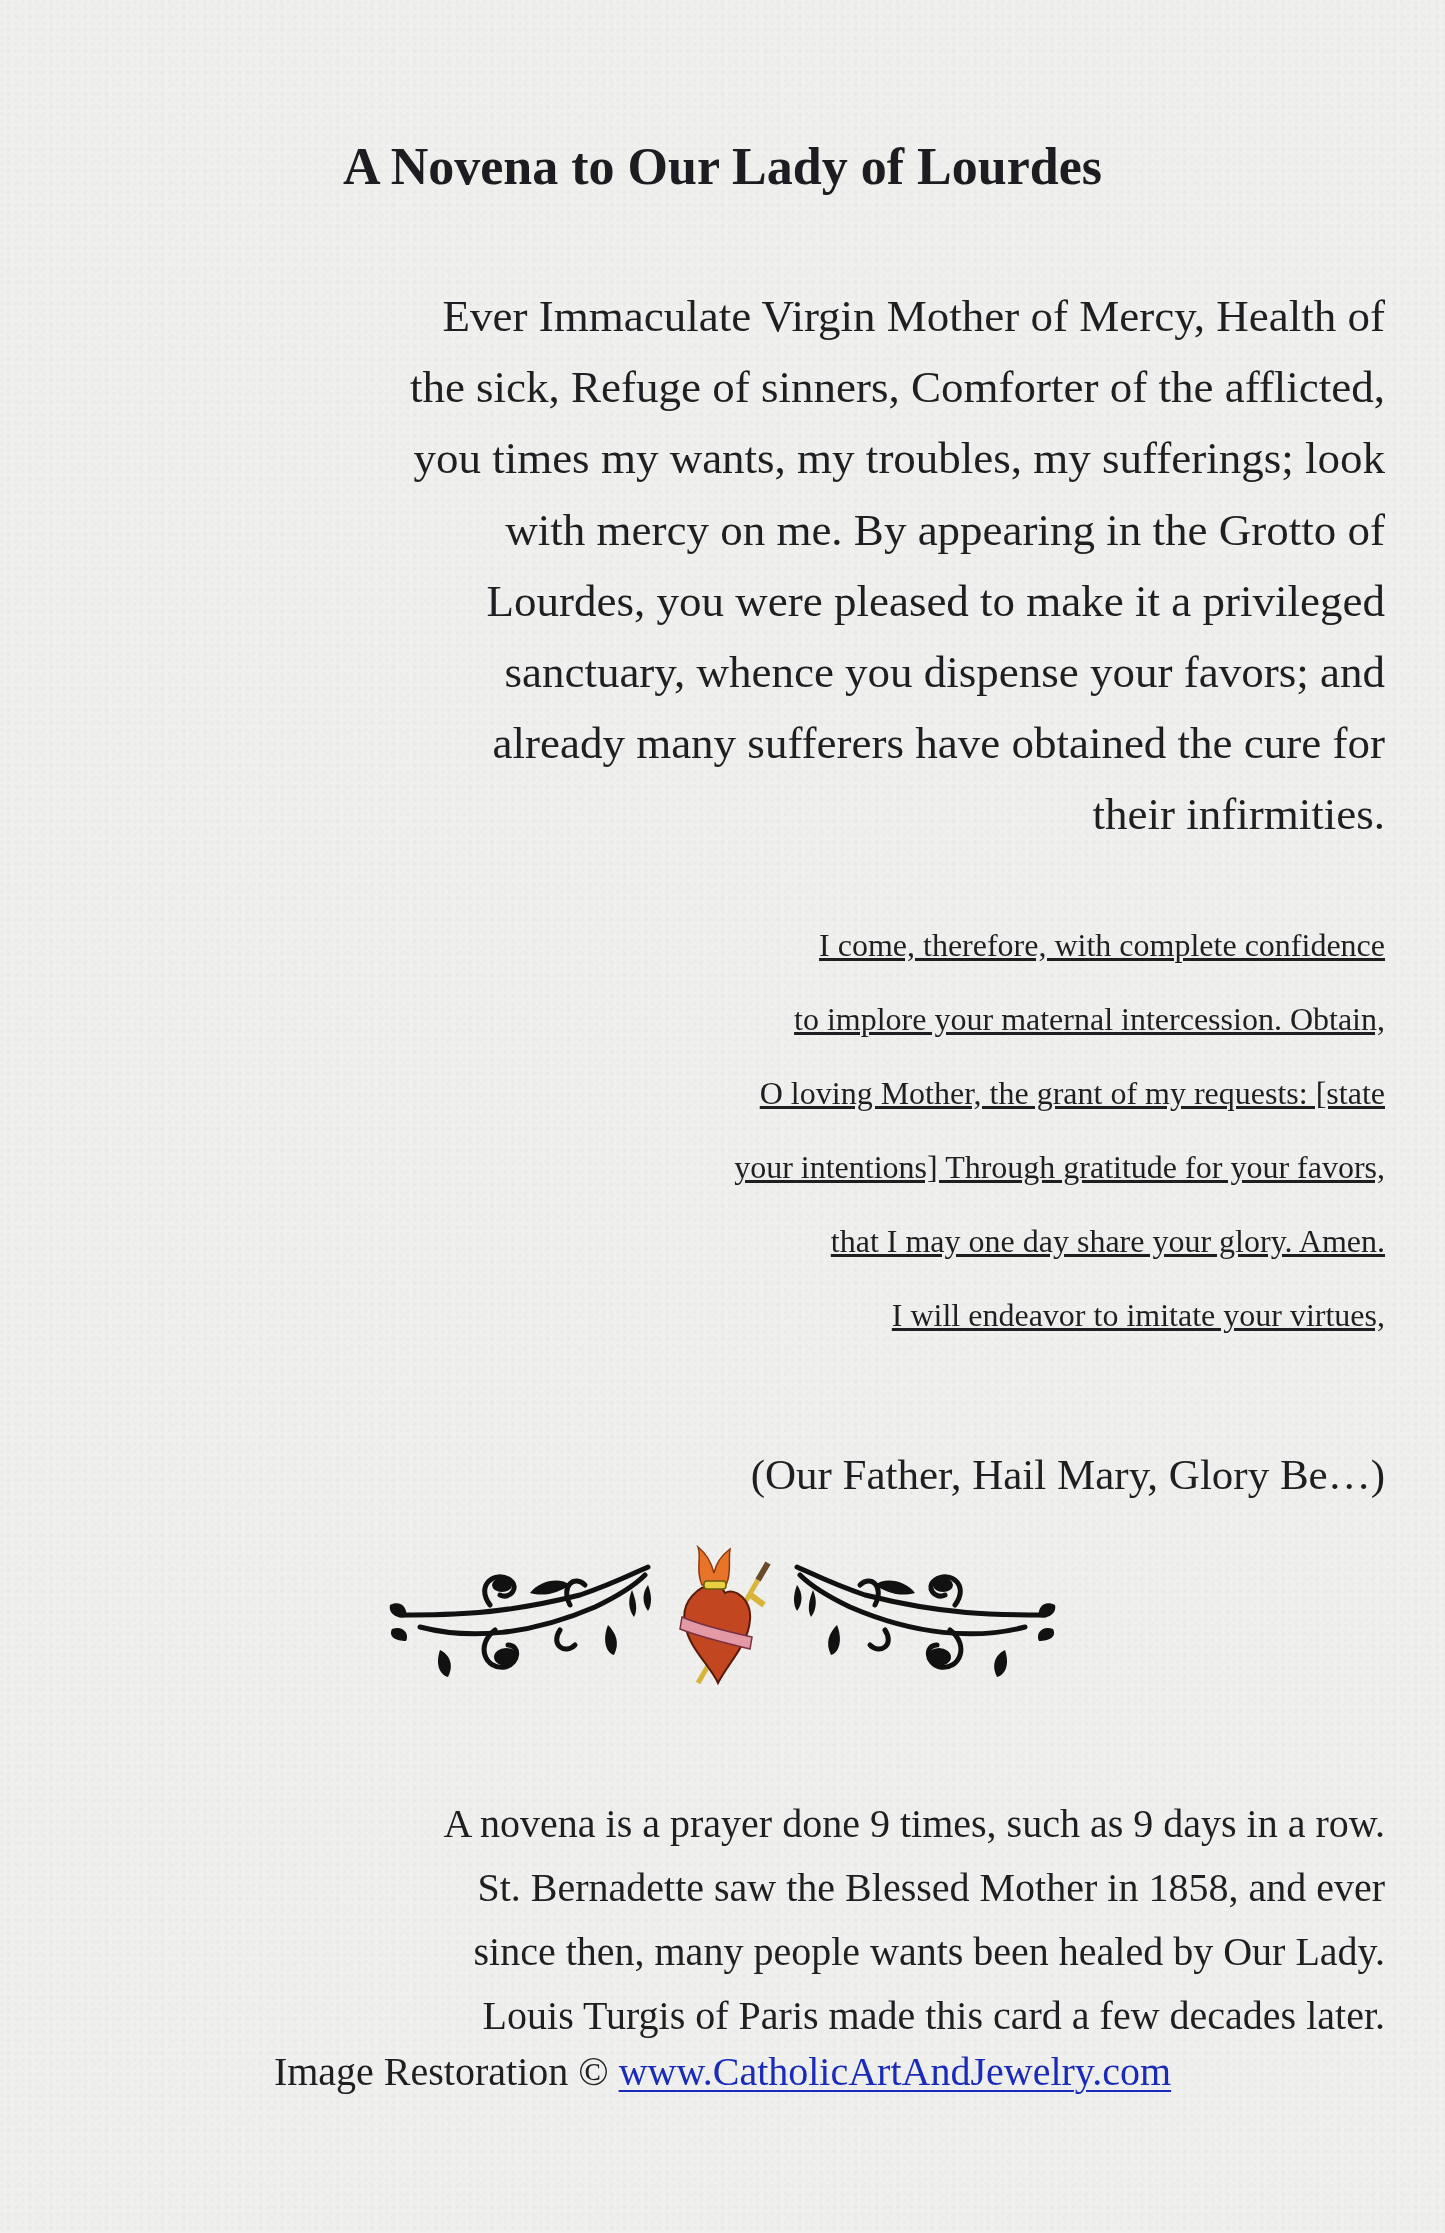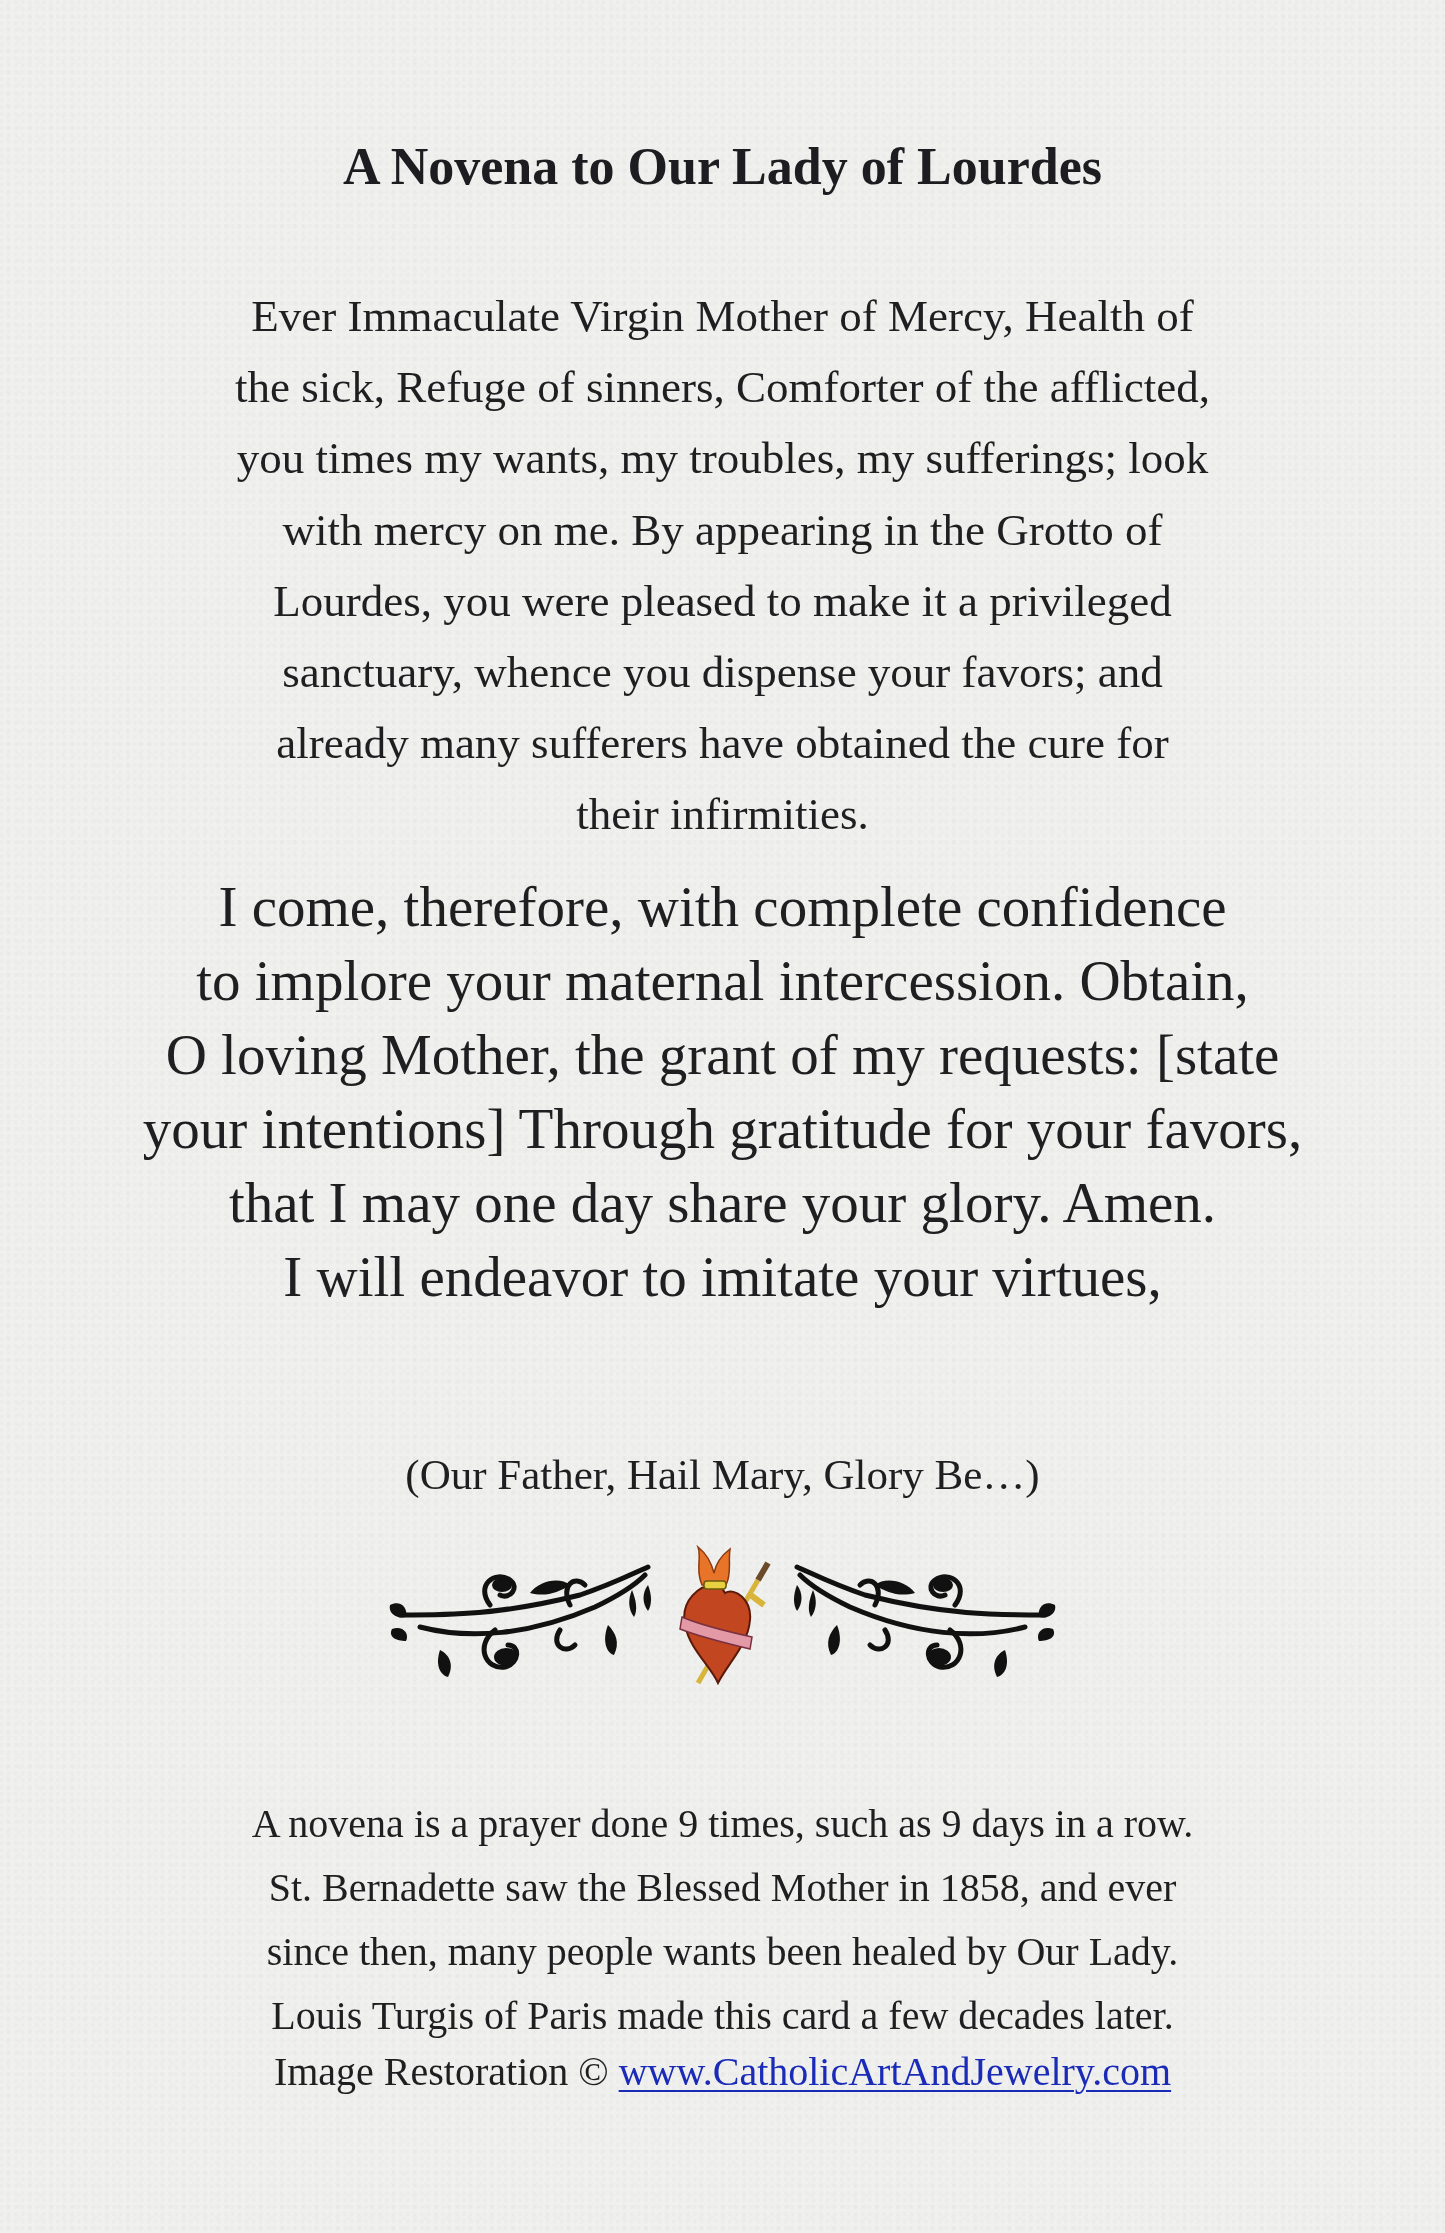--- a/index.html
+++ b/index.html
@@ -14,25 +14,25 @@
     color: #1f1f22;
     position: relative;
   }
   .card { position: absolute; left: 0; top: 0; width: 1445px; height: 2233px; }
   .title {
     position: absolute; left: 0; width: 1445px; top: 132px;
     text-align: center; font-weight: bold; font-size: 52px; line-height: 70px;
     color: #1d1d21; margin: 0;
   }
   .para {
-    position: absolute; left: 60px; width: 1325px; text-align: center; margin: 0;
+    position: absolute; left: 60px; width: 1325px; text-align: right; margin: 0;
   }
   .para .line { display: block; white-space: nowrap; }
   .p1 { top: 281px; font-size: 45px; line-height: 71.2px; }
-  .p2 { top: 870px; font-size: 57px; line-height: 74px; }
+  .p2 { top: 908px; font-size: 32px; line-height: 74px; text-decoration: underline; }
   .p3 { top: 1438px; font-size: 43px; line-height: 74px; }
   .ornament {
     position: absolute; left: 380px; top: 1545px; width: 685px; height: 140px;
   }
   .p4 { top: 1792px; font-size: 40px; line-height: 64px; }
   .credit {
     position: absolute; left: 0; width: 1445px; top: 2040px; text-align: center;
     font-size: 40px; line-height: 64px; white-space: nowrap; margin: 0;
   }
   .credit a { color: #1a2bb8; text-decoration: underline; text-decoration-thickness: 2px; text-underline-offset: 5px; }

